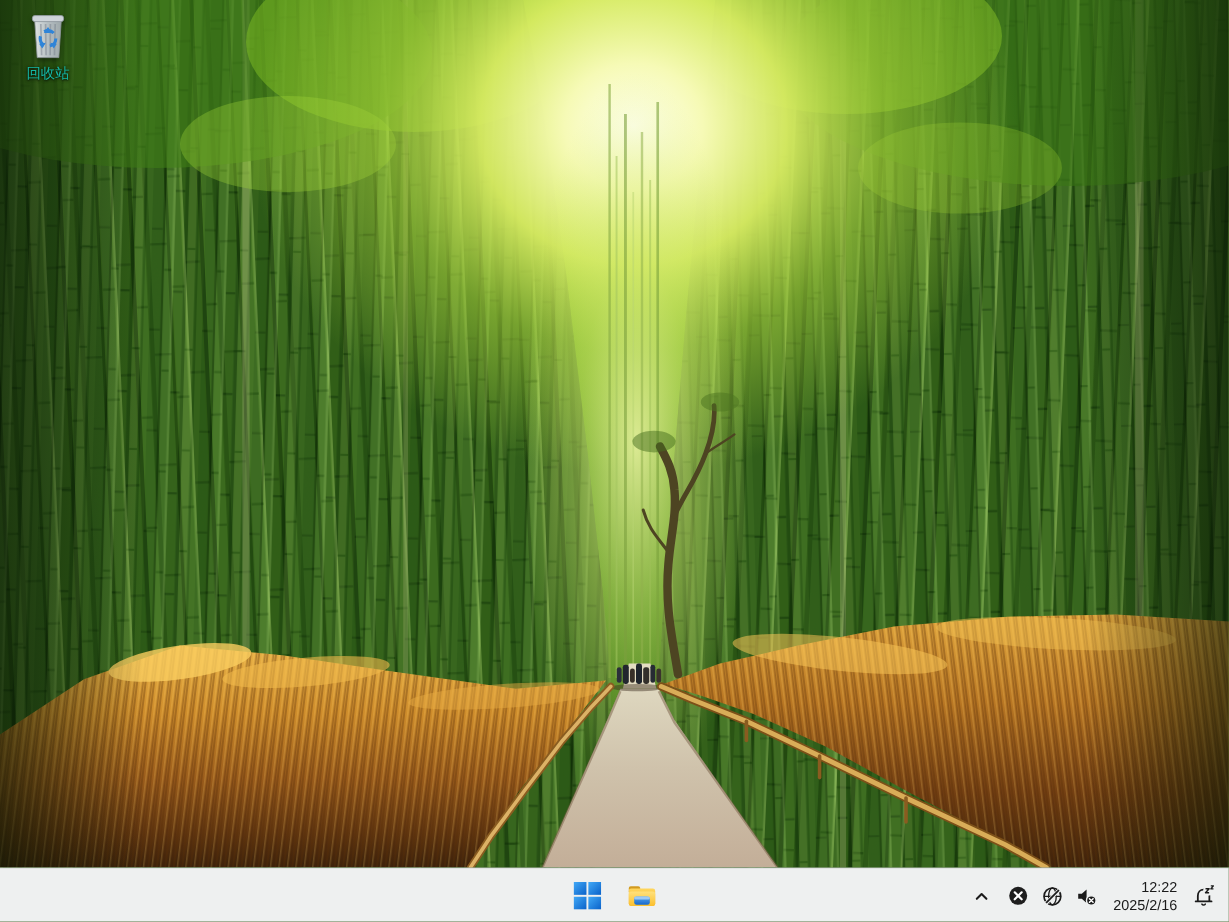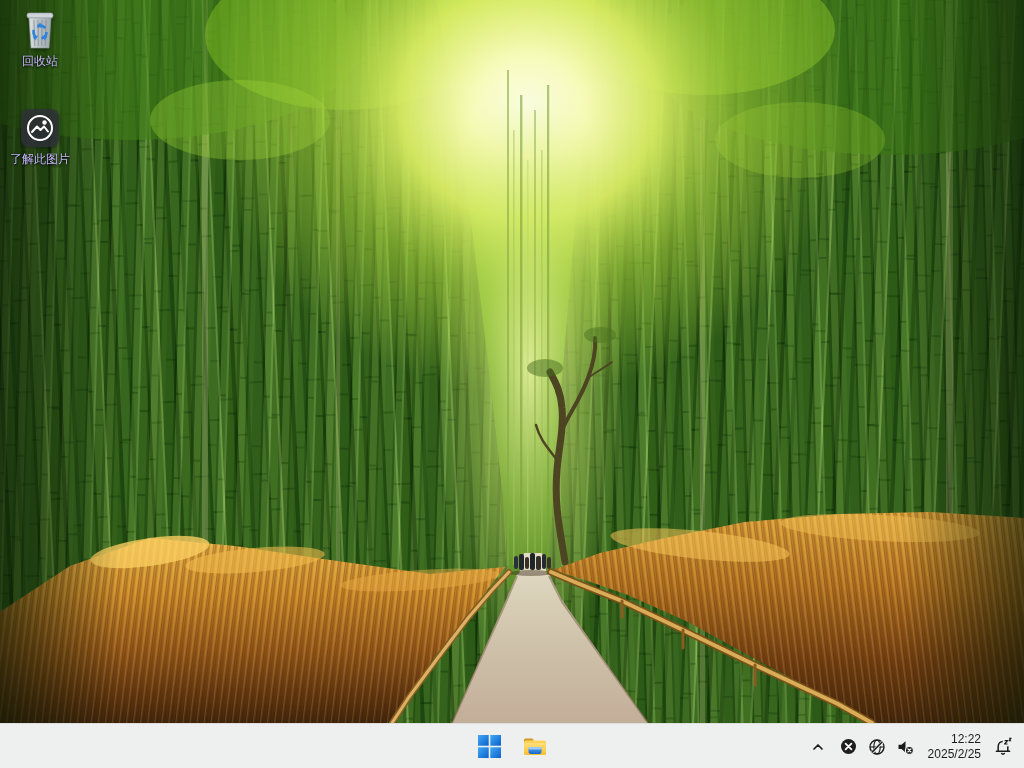--- a/index.html
+++ b/index.html
@@ -8,21 +8,21 @@
   .screen { position:relative; width:1024px; height:768px; background:#274e0f; }
 
   
   .wallpaper { position:absolute; left:0; top:0; width:1024px; height:723px; display:block; }
 
   
   .desktop-icons { position:absolute; left:2px; top:0; width:80px; height:723px; }
   .dicon { position:absolute; left:0; width:76px; text-align:center; cursor:default; }
   .dicon .ico { width:44px; height:44px; margin:0 auto; display:block;
     filter:drop-shadow(0 2px 2px rgba(0,0,0,.45)); }
-  .dicon .lbl { margin-top:2px; font-size:12px; line-height:14px; color:#c4b5fd;
+  .dicon .lbl { margin-top:2px; font-size:12px; line-height:14px; color:#14b8a6;
     text-shadow:0 1px 2px rgba(0,0,0,.9), 0 0 3px rgba(0,0,0,.6); }
   .dicon:nth-child(1){ top:8px; }
   .dicon:nth-child(2){ top:106px; }
   .dicon:nth-child(3){ top:203px; }
   .dicon:nth-child(4){ top:301px; }
 
   
   .taskbar { position:absolute; left:0; bottom:0; width:1024px; height:45px;
     background:#eef0f0; border-top:1px solid rgba(0,0,0,.07);
     display:flex; align-items:center; }
@@ -260,29 +260,20 @@
         <circle cx="22" cy="24" r="6.5" fill="none" stroke="#2f84d8" stroke-width="2.6" stroke-dasharray="8.5 5.1"></circle>
         <path d="M22,14.6 L25.4,19.4 L18.6,19.4 Z" fill="#2f84d8"></path>
         <path d="M14.6,28.5 L20.2,27.6 L17.2,32.4 Z" fill="#2f84d8"></path>
         <path d="M29.4,28.5 L26.8,32.4 L23.8,27.6 Z" fill="#2f84d8"></path>
       </svg>
       <div class="lbl">回收站</div>
     </div>
 
 
 
-    <div class="dicon">
-      <svg class="ico" viewBox="0 0 44 44">
-        <rect x="3" y="3" width="38" height="38" rx="8" fill="rgba(48,50,56,.82)"></rect>
-        <circle cx="22" cy="22" r="12" fill="none" stroke="#ffffff" stroke-width="2"></circle>
-        <circle cx="26.5" cy="16.5" r="2.2" fill="#ffffff"></circle>
-        <path d="M14,26 L19,20.5 L22.5,24 L26,20.5 L30,25.5" fill="none" stroke="#ffffff" stroke-width="2" stroke-linecap="round" stroke-linejoin="round"></path>
-      </svg>
-      <div class="lbl">了解此图片</div>
-    </div>
 
   </div>
 
   <div class="taskbar">
 
     <div class="tb-center">
       <div class="tb-btn">
         <svg width="23" height="23" viewBox="0 0 23 23">
           <defs>
             <linearGradient id="winG" x1="0" y1="0" x2="1" y2="1">
@@ -344,21 +335,21 @@
       </div>
       <div class="tray-btn">
         <svg width="18" height="18" viewBox="0 0 18 18">
           <path d="M2.5,6.8 V11 h3 l4,3.6 V3.2 L5.5,6.8 Z" fill="#1b1b1b"></path>
           <circle cx="13.4" cy="12.4" r="4" fill="#1b1b1b" stroke="#eef0f0" stroke-width="1.2"></circle>
           <path d="M11.9,10.9 L14.9,13.9 M14.9,10.9 L11.9,13.9" stroke="#ffffff" stroke-width="1.3" stroke-linecap="round"></path>
         </svg>
       </div>
       <div class="clock">
         <div>12:22</div>
-        <div>2025/2/25</div>
+        <div>2025/2/16</div>
       </div>
       <div class="bell-btn">
         <svg width="20" height="20" viewBox="0 0 20 20">
           <path d="M5.2,14.2 v-4.7 c0,-3 2.1,-5.1 4.8,-5.1 s4.8,2.1 4.8,5.1 v4.7" fill="none" stroke="#1b1b1b" stroke-width="1.5"></path>
           <line x1="3.4" y1="14.2" x2="16.6" y2="14.2" stroke="#1b1b1b" stroke-width="1.5" stroke-linecap="round"></line>
           <path d="M8.6,16.4 a1.6,1.6 0 0 0 2.8,0" fill="none" stroke="#1b1b1b" stroke-width="1.3" stroke-linecap="round"></path>
           <circle cx="13.8" cy="5.2" r="4.2" fill="#eef0f0"></circle>
           <path d="M11.6,3.6 h3 l-3,3.4 h3" fill="none" stroke="#1b1b1b" stroke-width="1.2" stroke-linejoin="round"></path>
           <path d="M16,1.2 h2.2 l-2.2,2.5 h2.2" fill="none" stroke="#1b1b1b" stroke-width="1.1" stroke-linejoin="round"></path>
         </svg>

